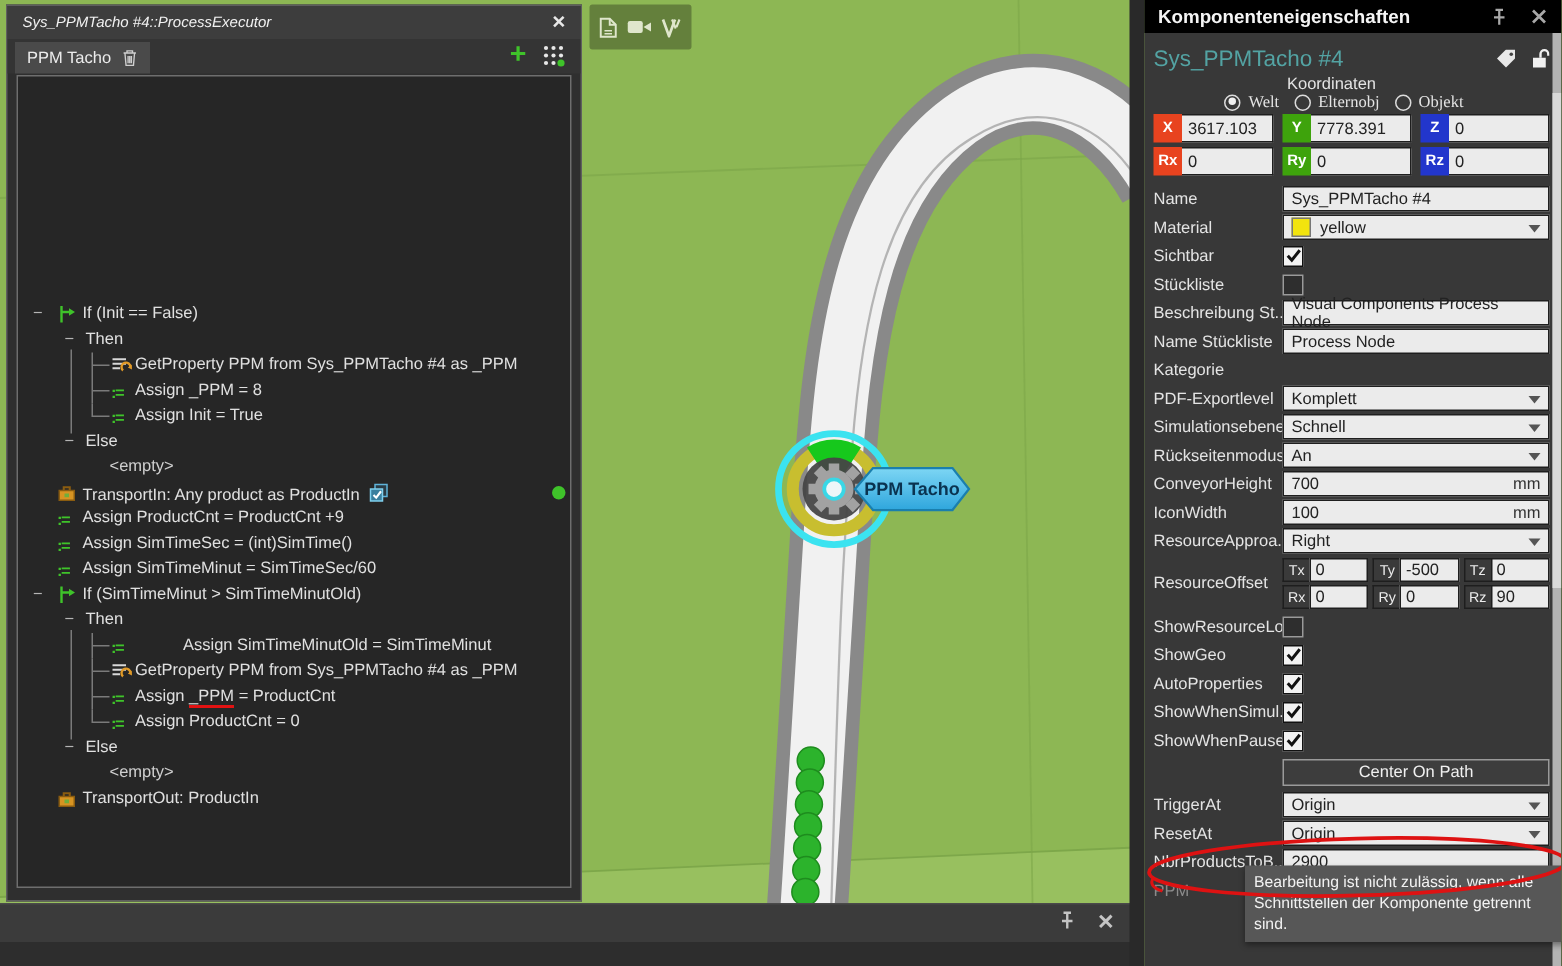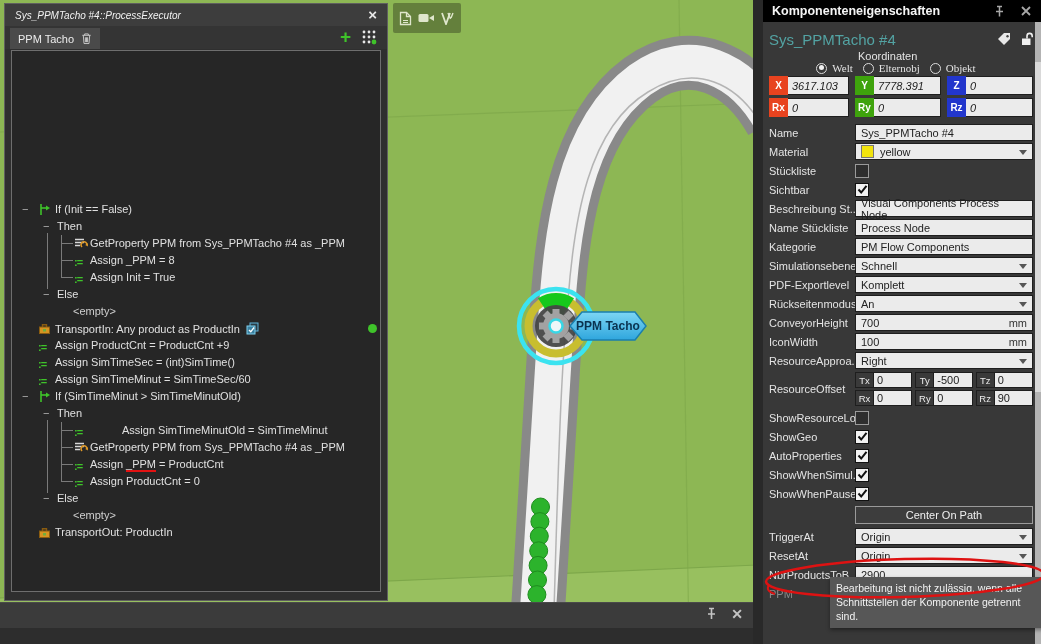--- a/index.html
+++ b/index.html
@@ -64,21 +64,21 @@
   #coord-label{width:86px;}
   .radio{display:flex;align-items:center;gap:5px;margin-right:10px;}
   .radio .rc{width:11px;height:11px;border:1.5px solid #dcdcdc;border-radius:50%;box-sizing:border-box;position:relative;}
   .radio.sel .rc::after{content:'';position:absolute;left:1.5px;top:1.5px;width:5px;height:5px;border-radius:50%;background:#f0f0f0;}
   #coord-grid{display:flex;flex-direction:column;gap:3px;margin-top:2px;}
   .cg-row{display:flex;gap:6px;}
   .cg-cell{display:flex;height:19px;}
   .cg-cell .ax{width:19px;display:flex;align-items:center;justify-content:center;color:#fff;
       font-size:10px;font-weight:bold;}
   .cg-cell .fv{background:#ebebeb;color:#222;display:flex;align-items:center;padding:0 4px;
-      border:1px solid #1e1e1e;border-left:none;box-sizing:border-box;font-style:italic;}
+      border:1px solid #1e1e1e;border-left:none;box-sizing:border-box;}
   .cg-cell:nth-child(1){width:80px;} .cg-cell:nth-child(2){width:86px;} .cg-cell:nth-child(3){width:86px;}
   .cg-cell .fv{flex:1;}
 
   #prop-rows{margin-top:6px;}
   .prow{display:flex;align-items:center;height:19px;margin-bottom:0;}
   .prow .plabel{width:86px;flex:none;white-space:nowrap;overflow:hidden;}
   .prow .pctrl{flex:1;display:flex;align-items:center;height:17px;}
   .field{background:#ebebeb;color:#222;border:1px solid #1e1e1e;box-sizing:border-box;
       height:17px;display:flex;align-items:center;padding:0 5px;flex:1;position:relative;}
   .field.dd .caret{position:absolute;right:5px;top:6px;width:0;height:0;
@@ -440,73 +440,68 @@
             <span class="plabel">Material</span>
             <div class="pctrl">
               <div class="field dd">
                 <span class="swatch" style="background: rgb(242, 228, 14);"></span>
                 <span>yellow</span>
                 <span class="caret"></span>
               </div>
             </div>
           </div>
           <div class="prow">
-            <span class="plabel">Stückliste</span>
-            <div class="pctrl">
-              <div class="cb"></div>
-            </div>
-          </div>
-          <div class="prow">
             <span class="plabel">Sichtbar</span>
             <div class="pctrl">
               <div class="cb on">
                 <svg width="11" height="11" viewBox="0 0 11 11">
                   <path d="M1.5,5.5 L4.2,8.5 L9.5,1.8" stroke="#111" stroke-width="2" fill="none"></path>
                 </svg>
               </div>
             </div>
           </div>
           <div class="prow">
+            <span class="plabel">Stückliste</span>
+            <div class="pctrl">
+              <div class="cb"></div>
+            </div>
+          </div>
+          <div class="prow">
             <span class="plabel">Beschreibung St...</span>
             <div class="pctrl">
               <div class="field">
                 <span>Visual Components Process Node</span>
               </div>
             </div>
           </div>
           <div class="prow">
             <span class="plabel">Name Stückliste</span>
             <div class="pctrl">
               <div class="field">
                 <span>Process Node</span>
               </div>
             </div>
           </div>
           <div class="prow">
             <span class="plabel">Kategorie</span>
-            <div class="pctrl">
-              <div class="field">
-                <span>PM Flow Components</span>
+          </div>
+          <div class="prow">
+            <span class="plabel">PDF-Exportlevel</span>
+            <div class="pctrl">
+              <div class="field dd">
+                <span>Komplett</span>
+                <span class="caret"></span>
               </div>
             </div>
           </div>
           <div class="prow">
             <span class="plabel">Simulationsebene</span>
             <div class="pctrl">
               <div class="field dd">
                 <span>Schnell</span>
-                <span class="caret"></span>
-              </div>
-            </div>
-          </div>
-          <div class="prow">
-            <span class="plabel">PDF-Exportlevel</span>
-            <div class="pctrl">
-              <div class="field dd">
-                <span>Komplett</span>
                 <span class="caret"></span>
               </div>
             </div>
           </div>
           <div class="prow">
             <span class="plabel">Rückseitenmodus</span>
             <div class="pctrl">
               <div class="field dd">
                 <span>An</span>
                 <span class="caret"></span>

